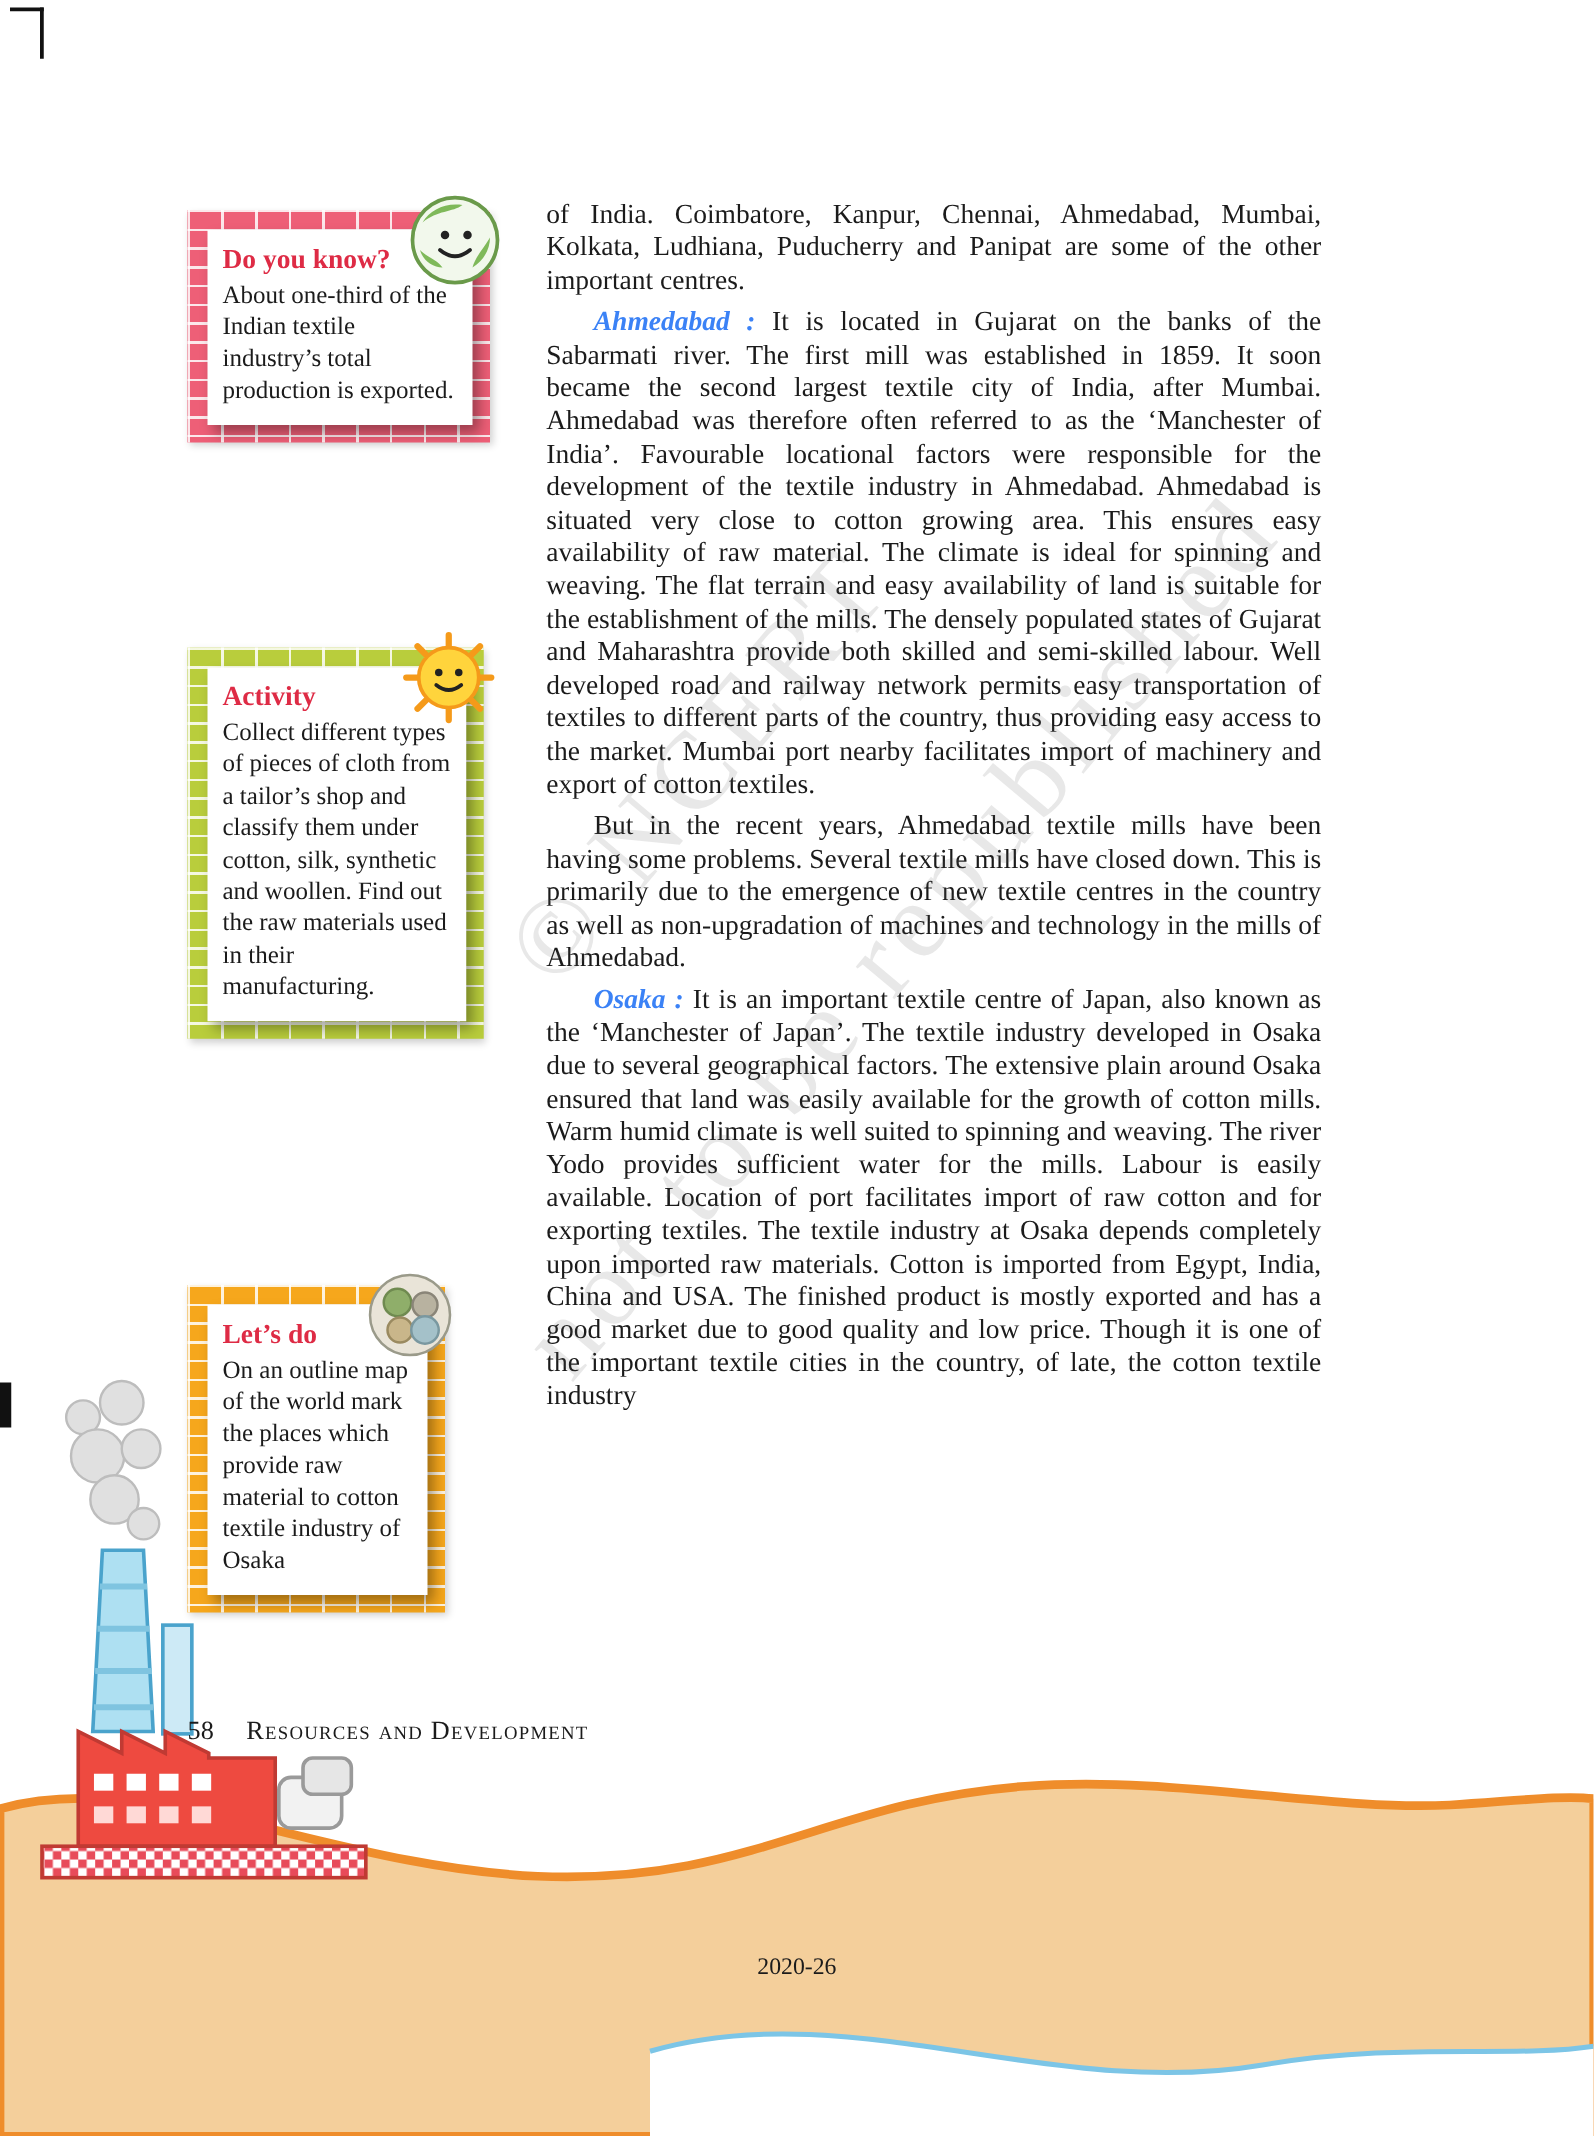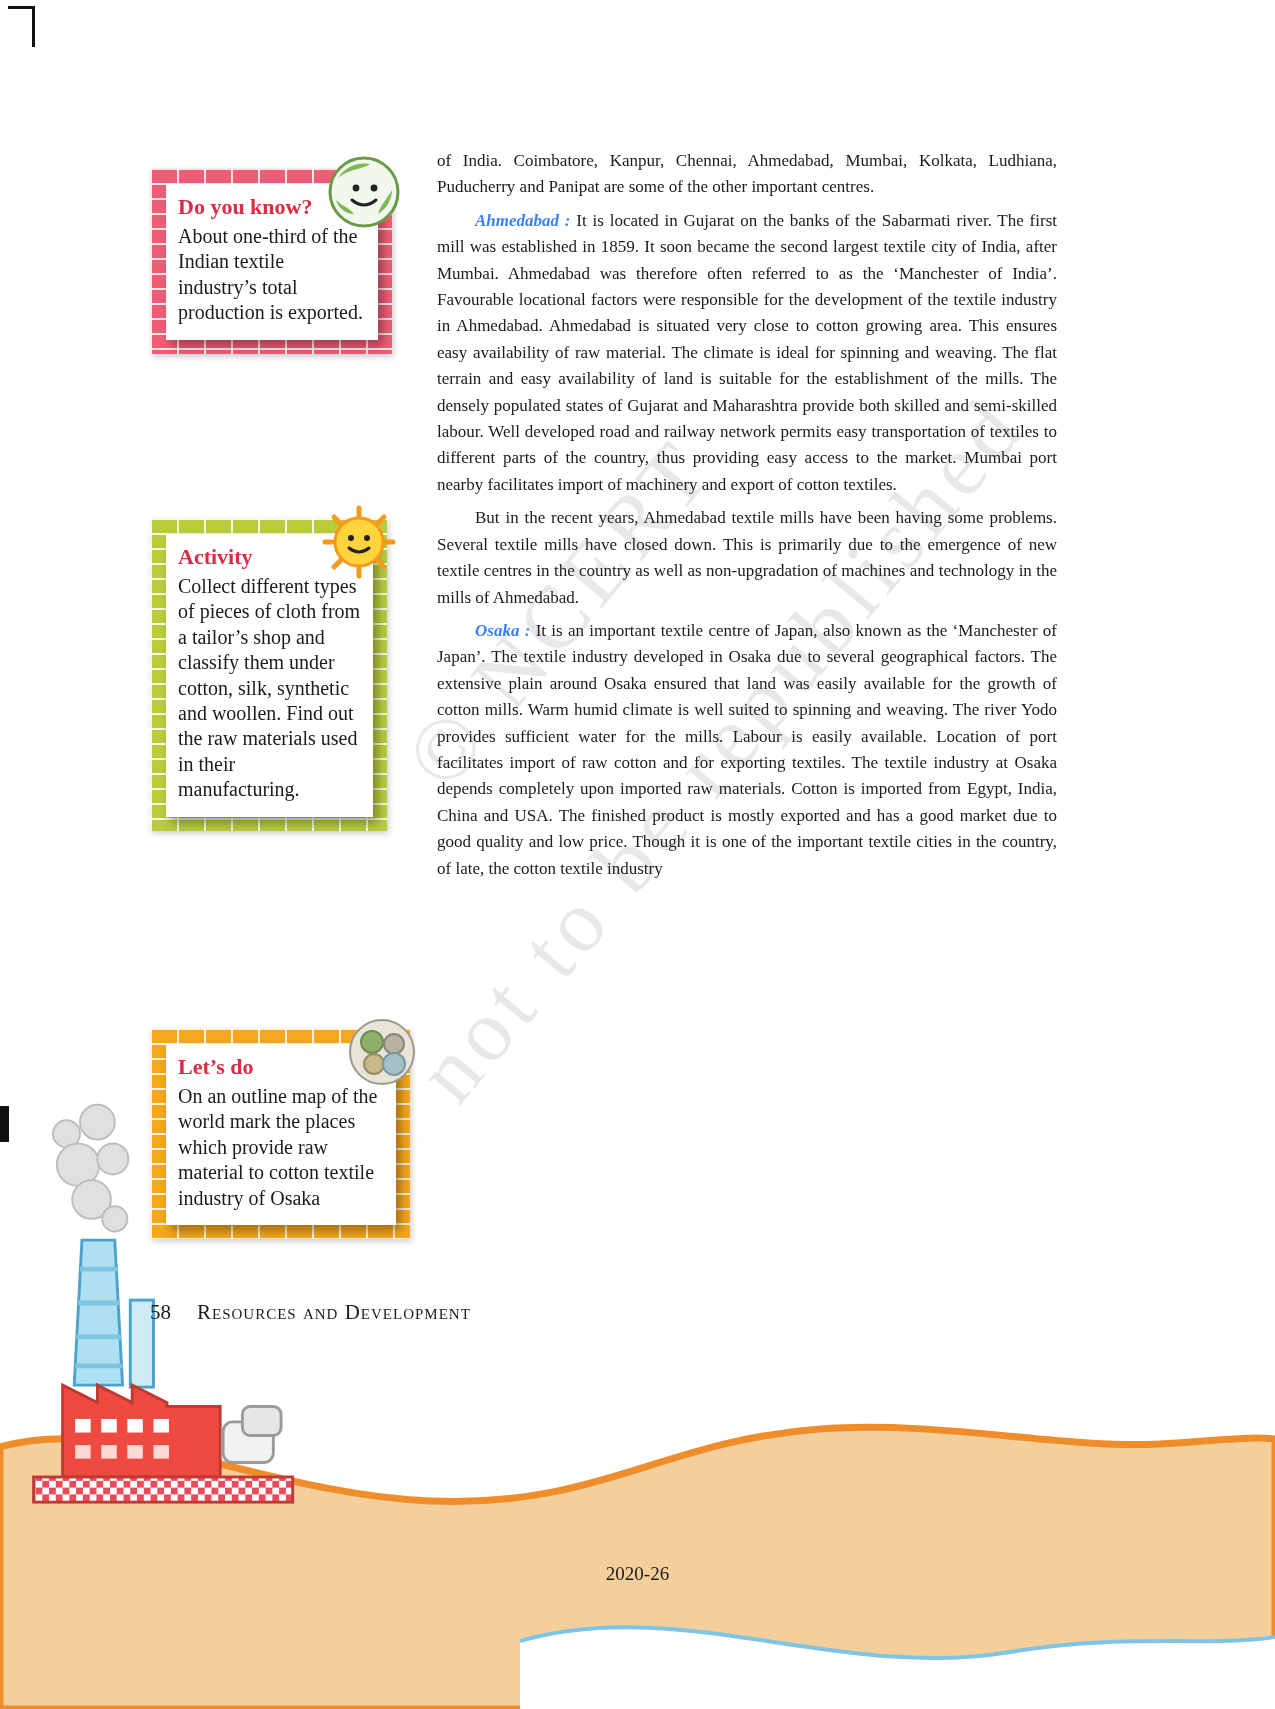--- a/index.html
+++ b/index.html
@@ -79,38 +79,38 @@
   .box-icon{
     position:absolute;
     top:-30px;right:-24px;
     width:76px;height:76px;
     z-index:4;
   }
 
   
   .text-column{
     position:absolute;
-    left:437px;top:148px;width:620px;
-    font-size:17px;
+    left:437px;top:158px;width:620px;
+    font-size:22px;
     line-height:26.4px;
     text-align:justify;
     z-index:2;
   }
   .text-column p{margin:0 0 7px 0;}
   .text-column p.indent{text-indent:38px;}
   .lead{
     color:#3b82f6;
     font-weight:bold;
     font-style:italic;
   }
 
   
   .page-footer{
     position:absolute;
-    left:150px;top:1300px;
+    left:150px;top:1372px;
     font-size:21px;
     z-index:5;
   }
   .page-footer .num{margin-right:26px;}
   .smallcaps{font-variant:small-caps;letter-spacing:1px;}
 
   .year-mark{
     position:absolute;
     left:50%;top:1563px;
     transform:translateX(-50%);
@@ -229,21 +229,21 @@
           <circle cx="30" cy="34" r="3.4" fill="#222"></circle>
           <circle cx="48" cy="34" r="3.4" fill="#222"></circle>
           <path d="M26,46 Q38,56 50,46" fill="none" stroke="#222" stroke-width="3" stroke-linecap="round"></path>
         </svg>
         <p class="box-title">Do you know?</p>
         <p class="box-body">About one-third of the Indian textile industry’s total production is exported.</p>
       </div>
     </div>
   </div>
 
-  <div class="info-box" style="left:150px;top:1028px;width:260px;">
+  <div class="info-box" style="left:150px;top:1028px;width:206px;">
     <div class="brick-frame brick-orange">
       <div class="box-card">
         <svg class="box-icon" viewBox="0 0 76 76">
           <circle cx="38" cy="38" r="32" fill="#e9e4d8" stroke="#9a9a8a" stroke-width="2"></circle>
           <circle cx="28" cy="28" r="11" fill="#8fae6a" stroke="#6f8a50" stroke-width="2"></circle>
           <circle cx="50" cy="30" r="10" fill="#b8b2a0" stroke="#8a8578" stroke-width="2"></circle>
           <circle cx="30" cy="50" r="10" fill="#c9b68a" stroke="#9a8a60" stroke-width="2"></circle>
           <circle cx="50" cy="50" r="11" fill="#a4c1c9" stroke="#7a98a0" stroke-width="2"></circle>
         </svg>
         <p class="box-title">Let’s do</p>

